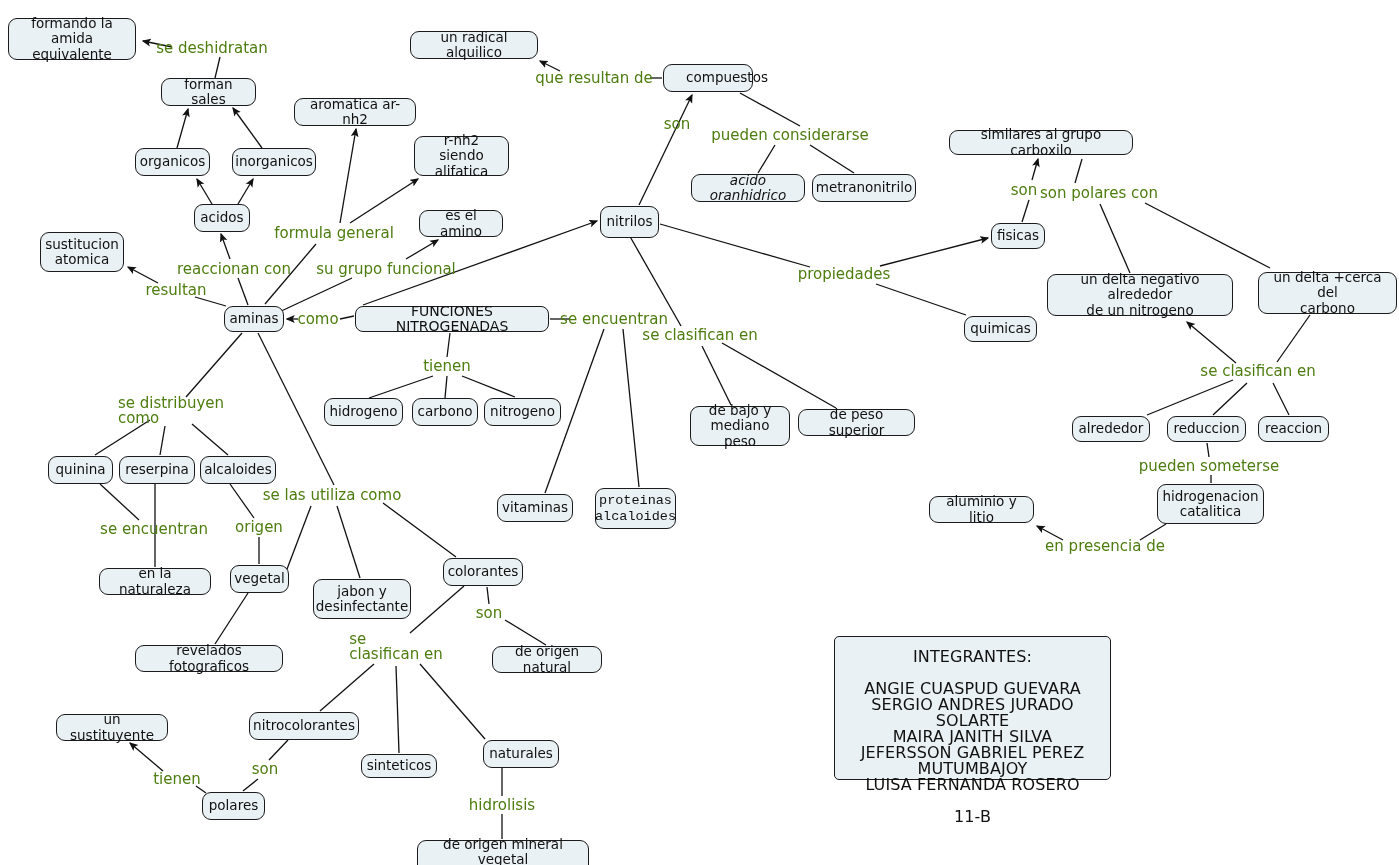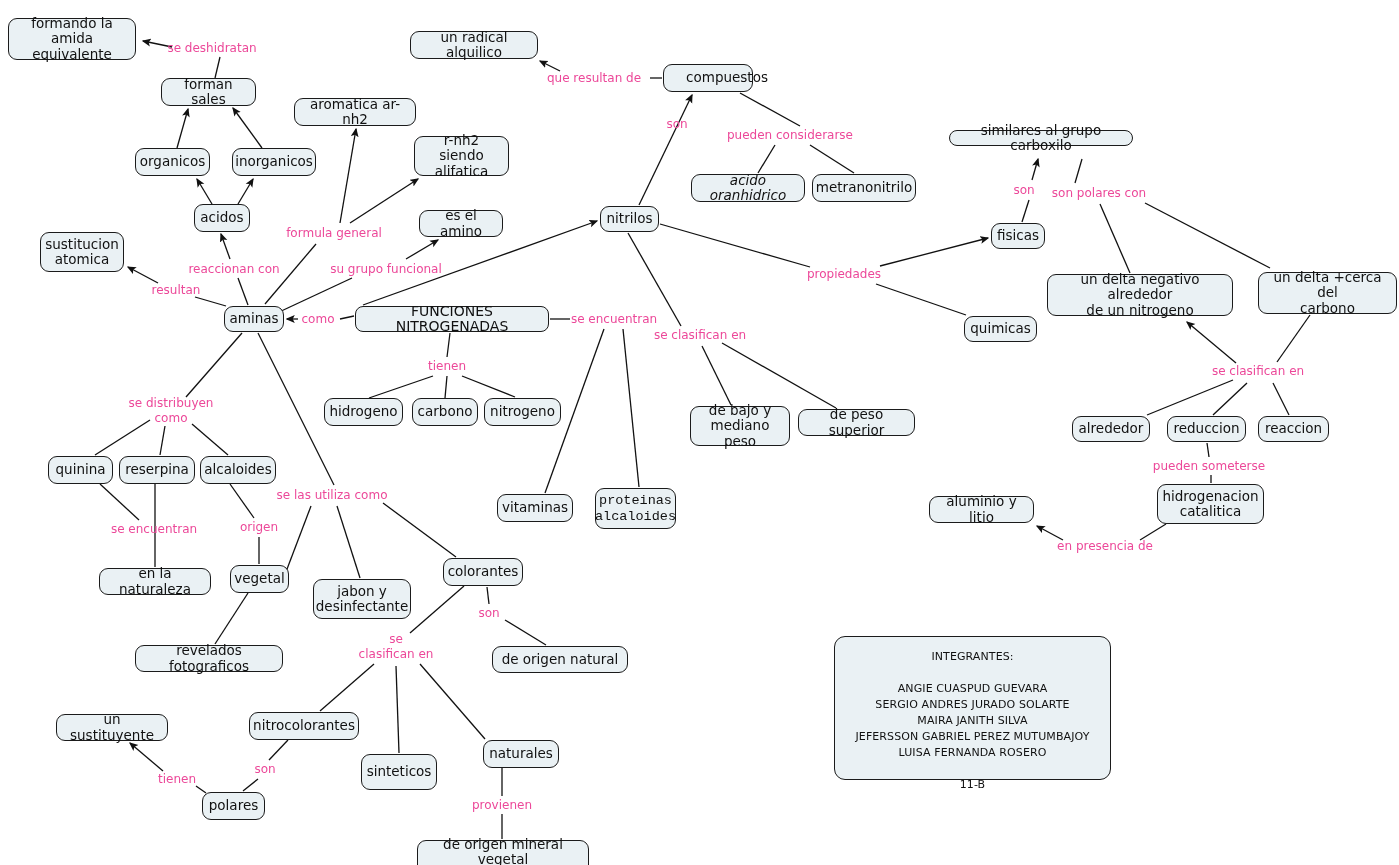--- a/index.html
+++ b/index.html
@@ -17,33 +17,33 @@
     line-height:15.5px;
     text-align:center;
     display:flex;
     align-items:center;
     justify-content:center;
     padding:3px 7px;
     white-space:pre-line;
   }
   .node.central{font-size:14px;border-radius:8px;}
   .node.roster{
-    border-radius:11px;
-    font-size:11px;
+    border-radius:5px;
+    font-size:16px;
     line-height:16px;
     align-items:flex-start;
     padding-top:12px;
     letter-spacing:0.1px;
   }
   .linklabel{
     position:absolute;
-    color:#ec4899;
-    font-size:12px;
+    color:#4d7c0f;
+    font-size:15px;
     line-height:15px;
-    text-align:center;
+    text-align:left;
     white-space:pre-line;
     background:transparent;
     transform:translate(-50%,-50%);
     pointer-events:none;
   }
 </style>
 </head>
 <body>
 
 <div id="canvas">
@@ -132,30 +132,30 @@
         <line x1="502" y1="798" x2="502" y2="823" stroke="#111111" stroke-width="1.3"></line>
       </g>
   </svg>
   <div id="nodes">
       <div class="node" style="left: 8px; top: 2px; width: 128px; height: 42px;">formando la amida
 equivalente</div>
       <div class="node" style="left: 410px; top: 15px; width: 128px; height: 28px;">un radical alquilico</div>
       <div class="node" style="left: 663px; top: 48px; width: 90px; height: 28px; padding-left: 45px;">compuestos</div>
       <div class="node" style="left: 161px; top: 62px; width: 95px; height: 28px;">forman sales</div>
       <div class="node" style="left: 294px; top: 82px; width: 122px; height: 28px;">aromatica ar-nh2</div>
-      <div class="node" style="left: 949px; top: 114px; width: 184px; height: 16px;">similares al grupo carboxilo</div>
+      <div class="node" style="left: 949px; top: 114px; width: 184px; height: 25px;">similares al grupo carboxilo</div>
       <div class="node" style="left: 414px; top: 120px; width: 95px; height: 40px;">r-nh2 siendo
 alifatica</div>
       <div class="node" style="left: 135px; top: 132px; width: 75px; height: 28px;">organicos</div>
       <div class="node" style="left: 232px; top: 132px; width: 84px; height: 28px;">inorganicos</div>
       <div class="node" style="left: 691px; top: 158px; width: 114px; height: 28px; font-style: italic;">acido oranhidrico</div>
       <div class="node" style="left: 812px; top: 158px; width: 104px; height: 28px;">metranonitrilo</div>
       <div class="node" style="left: 194px; top: 188px; width: 56px; height: 28px;">acidos</div>
       <div class="node" style="left: 419px; top: 194px; width: 84px; height: 27px;">es el amino</div>
-      <div class="node" style="left: 600px; top: 190px; width: 59px; height: 26px;">nitrilos</div>
+      <div class="node" style="left: 600px; top: 190px; width: 59px; height: 32px;">nitrilos</div>
       <div class="node" style="left: 991px; top: 207px; width: 54px; height: 26px;">fisicas</div>
       <div class="node" style="left: 40px; top: 216px; width: 84px; height: 40px;">sustitucion
 atomica</div>
       <div class="node" style="left: 1047px; top: 258px; width: 186px; height: 42px;">un delta negativo alrededor
 de un nitrogeno</div>
       <div class="node" style="left: 1258px; top: 256px; width: 139px; height: 42px;">un delta +cerca del
 carbono</div>
       <div class="node" style="left: 224px; top: 290px; width: 60px; height: 26px;">aminas</div>
       <div class="node central" style="left: 355px; top: 290px; width: 194px; height: 26px; text-align: center;">FUNCIONES NITROGENADAS</div>
       <div class="node" style="left: 964px; top: 300px; width: 73px; height: 26px;">quimicas</div>
@@ -175,35 +175,35 @@
 catalitica</div>
       <div class="node" style="left: 929px; top: 480px; width: 105px; height: 27px;">aluminio y litio</div>
       <div class="node" style="left: 497px; top: 478px; width: 76px; height: 28px;">vitaminas</div>
       <div class="node" style="left: 595px; top: 472px; width: 81px; height: 41px; font-family: Liberation Mono, monospace;">proteinas
 alcaloides</div>
       <div class="node" style="left: 443px; top: 542px; width: 80px; height: 28px;">colorantes</div>
       <div class="node" style="left: 99px; top: 552px; width: 112px; height: 27px;">en la naturaleza</div>
       <div class="node" style="left: 230px; top: 549px; width: 59px; height: 28px;">vegetal</div>
       <div class="node" style="left: 313px; top: 563px; width: 98px; height: 40px;">jabon y
 desinfectante</div>
-      <div class="node" style="left: 492px; top: 630px; width: 136px; height: 27px;">de origen natural</div>
+      <div class="node" style="left: 492px; top: 630px; width: 110px; height: 27px;">de origen natural</div>
       <div class="node" style="left: 135px; top: 629px; width: 148px; height: 27px;">revelados fotograficos</div>
       <div class="node roster" style="left: 834px; top: 620px; width: 277px; height: 144px;">INTEGRANTES:
 
 ANGIE CUASPUD GUEVARA
 SERGIO ANDRES JURADO SOLARTE
 MAIRA JANITH SILVA
 JEFERSSON GABRIEL PEREZ MUTUMBAJOY
 LUISA FERNANDA ROSERO
 
 11-B</div>
       <div class="node" style="left: 56px; top: 698px; width: 112px; height: 27px;">un sustituyente</div>
       <div class="node" style="left: 249px; top: 696px; width: 110px; height: 28px;">nitrocolorantes</div>
       <div class="node" style="left: 483px; top: 724px; width: 76px; height: 28px; text-align: right;">naturales</div>
-      <div class="node" style="left: 361px; top: 738px; width: 76px; height: 36px;">sinteticos</div>
+      <div class="node" style="left: 361px; top: 738px; width: 76px; height: 24px;">sinteticos</div>
       <div class="node" style="left: 202px; top: 776px; width: 63px; height: 28px;">polares</div>
       <div class="node" style="left: 417px; top: 824px; width: 172px; height: 40px;">de origen mineral vegetal
 animal</div>
     </div>
   <div id="labels">
       <div class="linklabel" style="left: 212px; top: 32px;">se deshidratan</div>
       <div class="linklabel" style="left: 594px; top: 62px;">que resultan de</div>
       <div class="linklabel" style="left: 677px; top: 108px;">son</div>
       <div class="linklabel" style="left: 790px; top: 119px;">pueden considerarse</div>
       <div class="linklabel" style="left: 1024px; top: 174px;">son</div>
@@ -223,15 +223,15 @@
       <div class="linklabel" style="left: 1209px; top: 450px;">pueden someterse</div>
       <div class="linklabel" style="left: 332px; top: 479px;">se las utiliza como</div>
       <div class="linklabel" style="left: 259px; top: 511px;">origen</div>
       <div class="linklabel" style="left: 154px; top: 513px;">se encuentran</div>
       <div class="linklabel" style="left: 1105px; top: 530px;">en presencia de</div>
       <div class="linklabel" style="left: 489px; top: 597px;">son</div>
       <div class="linklabel" style="left: 396px; top: 631px;">se
 clasifican en</div>
       <div class="linklabel" style="left: 265px; top: 753px;">son</div>
       <div class="linklabel" style="left: 177px; top: 763px;">tienen</div>
-      <div class="linklabel" style="left: 502px; top: 789px;">provienen</div>
+      <div class="linklabel" style="left: 502px; top: 789px;">hidrolisis</div>
     </div>
 </div>
 
 </body></html>

